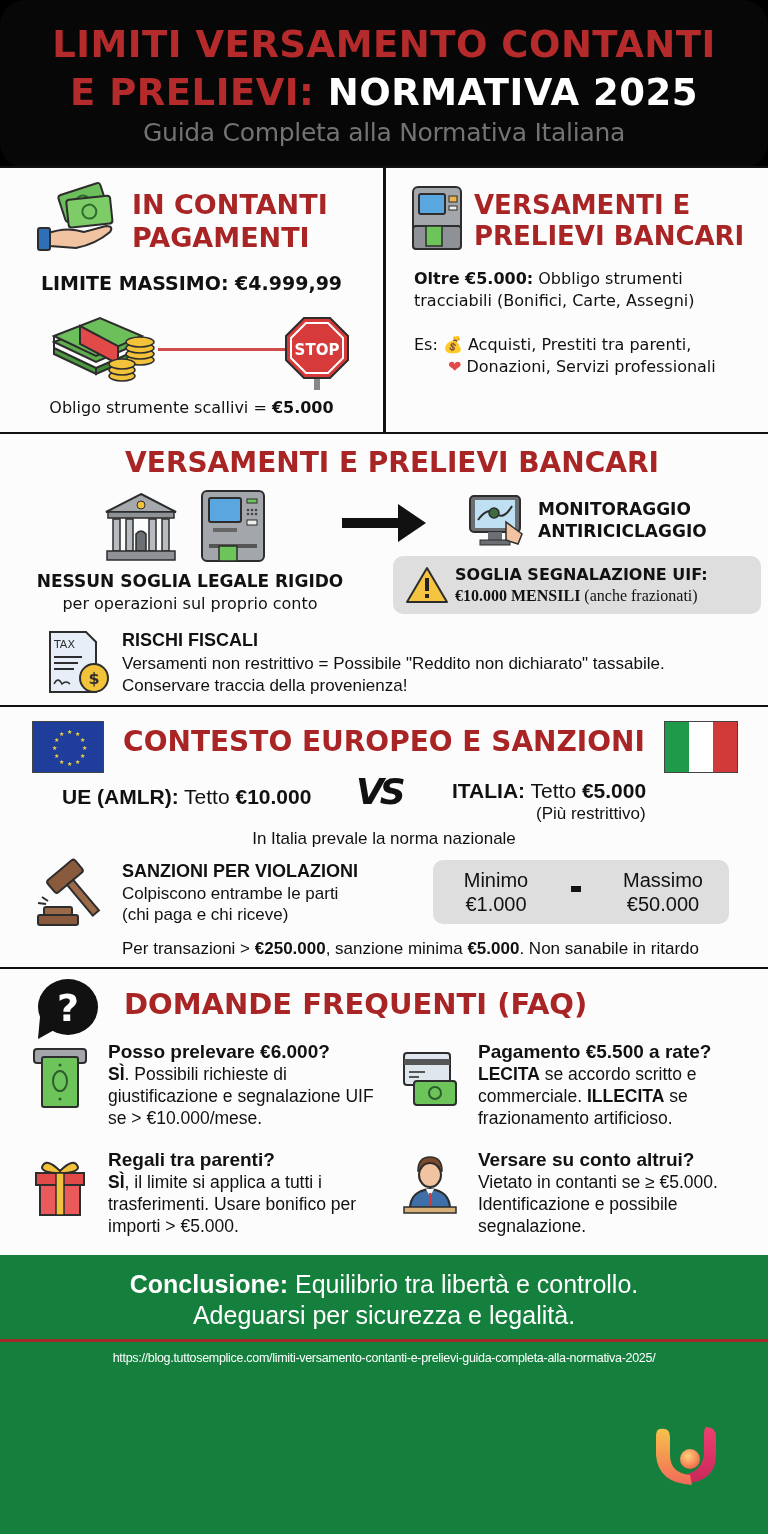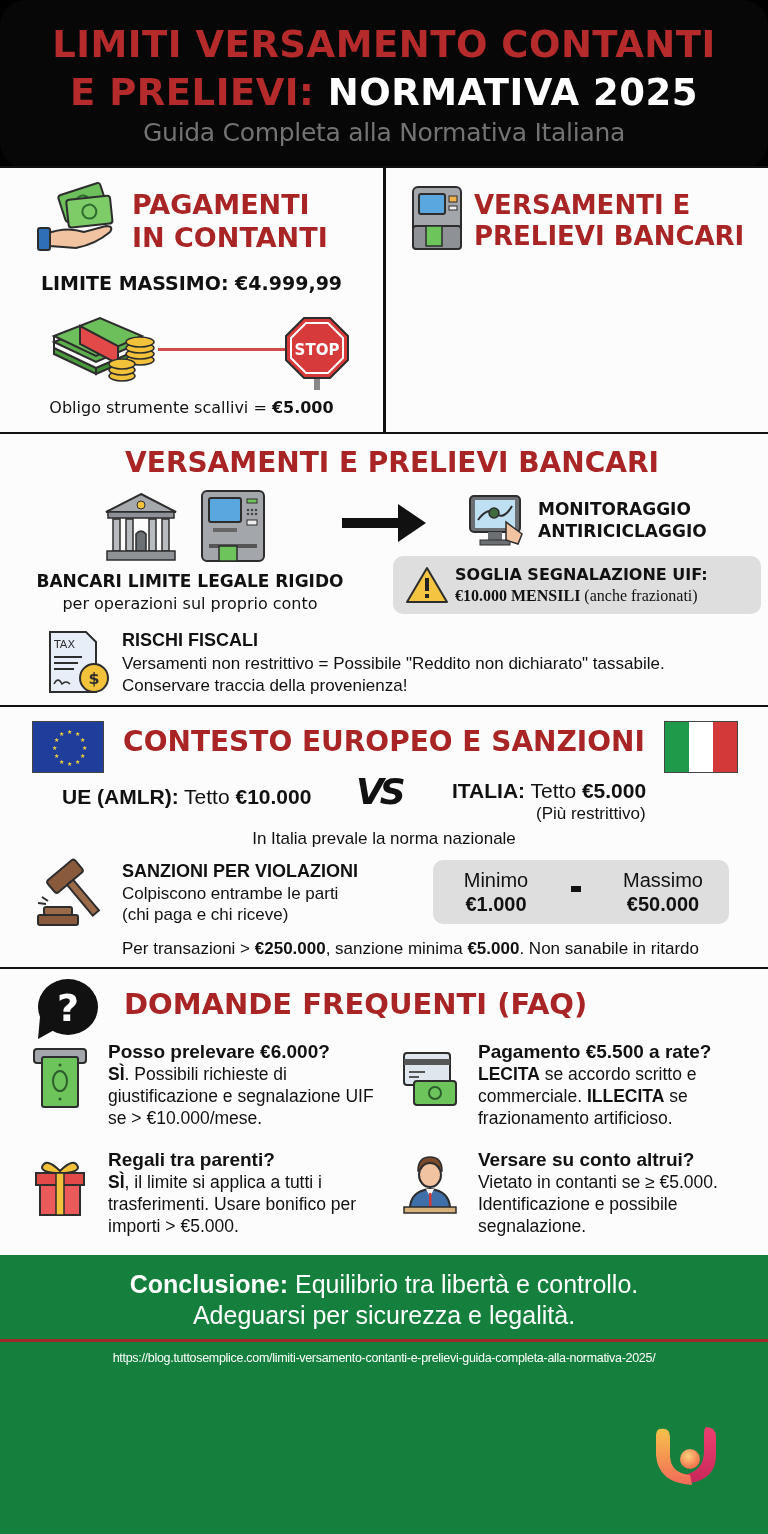--- a/index.html
+++ b/index.html
@@ -76,21 +76,21 @@
   .s3 .it { position: absolute; left: 452px; top: 72px; font-family: "Liberation Sans", sans-serif; font-size: 21px; }
   .s3 .it-sub { position: absolute; left: 536px; top: 97px; font-family: "Liberation Sans", sans-serif; font-size: 17px; }
   .s3 .prevale { position: absolute; left: 0; right: 0; top: 122px; text-align: center; font-family: "Liberation Sans", sans-serif; font-size: 17px; }
   .s3 .gavel { position: absolute; left: 34px; top: 150px; width: 76px; height: 72px; }
   .s3 .sanz-title { position: absolute; left: 122px; top: 154px; font-family: "Liberation Sans", sans-serif; font-weight: bold; font-size: 18px; }
   .s3 .sanz-l { position: absolute; left: 122px; font-family: "Liberation Sans", sans-serif; font-size: 17px; }
   .s3 .sanz-l.a { top: 177px; }
   .s3 .sanz-l.b { top: 198px; }
   .s3 .range-box { position: absolute; left: 433px; top: 153px; width: 296px; height: 64px; background: #dedede; border-radius: 10px; }
   .s3 .range-box .col { position: absolute; top: 8px; text-align: center; font-family: "Liberation Sans", sans-serif; font-size: 20px; line-height: 24px; }
-  .s3 .range-box .col b { font-weight: bold; }
+  .s3 .range-box .col b { font-weight: normal; }
   .s3 .range-box .min { left: 8px; width: 110px; }
   .s3 .range-box .max { left: 170px; width: 120px; }
   .s3 .range-box .dash { position: absolute; left: 138px; top: 26px; width: 10px; height: 6px; background: #111; }
   .s3 .note { position: absolute; left: 122px; top: 232px; font-family: "Liberation Sans", sans-serif; font-size: 17px; white-space: nowrap; }
   .s3 .note b { font-weight: bold; }
 
   
   .s4 { left: 0; top: 969px; width: 768px; height: 286px; }
   .s4 .q-bubble { position: absolute; left: 34px; top: 8px; width: 66px; height: 64px; }
   .s4 .heading { position: absolute; left: 124px; top: 18px; font-size: 29px; }
@@ -133,22 +133,22 @@
       <circle cx="50" cy="20" r="7" fill="none" stroke="#2d6b2d" stroke-width="2"></circle>
     </g>
     <g transform="rotate(-6 50 36)">
       <rect x="32" y="16" width="44" height="28" rx="3" fill="#7dcc68" stroke="#2d2d2d" stroke-width="2"></rect>
       <circle cx="54" cy="30" r="7" fill="none" stroke="#2d6b2d" stroke-width="2"></circle>
     </g>
     <path d="M10 52 Q30 44 48 50 L70 44 Q78 44 74 50 Q60 62 40 66 L14 64 Z" fill="#f2c3a0" stroke="#2d2d2d" stroke-width="2"></path>
     <rect x="2" y="46" width="12" height="22" rx="2" fill="#2f6fb8" stroke="#2d2d2d" stroke-width="2"></rect>
   </svg>
   <div class="heading red-heading">
+    <div>IN CONTANTI</div>
     <div>PAGAMENTI</div>
-    <div>IN CONTANTI</div>
   </div>
   <div class="limit">LIMITE MASSIMO: €4.999,99</div>
   <svg class="money-stack" viewBox="0 0 110 80">
     <g stroke="#2d2d2d" stroke-width="2">
       <path d="M4 40 L50 22 L92 40 L46 60 Z" fill="#5fae4e"></path>
       <path d="M4 46 L46 66 L46 72 L4 52 Z" fill="#4a9a3e"></path>
       <path d="M46 66 L92 46 L92 52 L46 72 Z" fill="#3f8a35"></path>
       <path d="M4 34 L50 16 L92 34 L46 54 Z" fill="#6cbf5a"></path>
       <path d="M4 34 L4 52 M92 34 L92 52" fill="none"></path>
       <path d="M30 24 L68 44 L68 62 L30 42 Z" fill="#e24a4a"></path>
@@ -183,20 +183,34 @@
     <rect x="7" y="8" width="26" height="20" rx="2" fill="#5aa7e0" stroke="#2d2d2d" stroke-width="2"></rect>
     <rect x="37" y="10" width="8" height="6" fill="#f0b24a" stroke="#2d2d2d" stroke-width="1"></rect>
     <rect x="37" y="20" width="8" height="4" fill="#eee" stroke="#2d2d2d" stroke-width="1"></rect>
     <rect x="1" y="40" width="48" height="23" rx="3" fill="#8e9196" stroke="#2d2d2d" stroke-width="2"></rect>
     <rect x="14" y="40" width="16" height="20" fill="#6cc45a" stroke="#2d2d2d" stroke-width="1.5"></rect>
   </svg>
   <div class="heading red-heading">
     <div>VERSAMENTI E</div>
     <div>PRELIEVI BANCARI</div>
   </div>
+  <div class="para">
+    <b>Oltre €5.000:</b><span> Obbligo strumenti tracciabili (Bonifici, Carte, Assegni)</span>
+  </div>
+  <div class="examples">
+    <div>
+      <span>Es:</span>
+      <span style="color:#d9a64a;">💰</span>
+      <span>Acquisti,    Prestiti tra parenti,</span>
+    </div>
+    <div class="row2">
+      <span style="color:#e24a4a;">❤</span>
+      <span>Donazioni,  Servizi professionali</span>
+    </div>
+  </div>
   <div class="warn-row">
     <svg width="36" height="32" viewBox="0 0 36 32">
       <polygon points="18,2 34,30 2,30" fill="#f5c542" stroke="#2d2d2d" stroke-width="2" stroke-linejoin="round"></polygon>
       <rect x="16.5" y="10" width="3" height="11" fill="#222"></rect>
       <rect x="16.5" y="24" width="3" height="3" fill="#222"></rect>
     </svg>
     <span>Violazione immediata sopra soglia</span>
   </div>
 </div>
 
@@ -225,21 +239,21 @@
         <circle cx="55" cy="20" r="1.3"></circle>
         <circle cx="47" cy="24" r="1.3"></circle>
         <circle cx="51" cy="24" r="1.3"></circle>
         <circle cx="55" cy="24" r="1.3"></circle>
       </g>
     <rect x="46" y="30" width="10" height="5" fill="#eee" stroke="#2d2d2d" stroke-width="1"></rect>
     <rect x="12" y="38" width="24" height="4" fill="#666"></rect>
     <rect x="8" y="54" width="48" height="4" fill="#555"></rect>
     <rect x="18" y="56" width="18" height="15" fill="#6cc45a" stroke="#2d2d2d" stroke-width="1.5"></rect>
   </svg>
-  <div class="nolimit">BANCARI LIMITE LEGALE RIGIDO</div>
+  <div class="nolimit">NESSUN SOGLIA LEGALE RIGIDO</div>
   <div class="nolimit-sub">per operazioni sul proprio conto</div>
   <svg class="arrow" viewBox="0 0 88 42">
     <rect x="2" y="16" width="60" height="10" fill="#111"></rect>
     <polygon points="58,2 86,21 58,40" fill="#111"></polygon>
   </svg>
   <svg class="monitor" viewBox="0 0 56 54">
     <rect x="2" y="2" width="50" height="36" rx="4" fill="#6b6f74" stroke="#2d2d2d" stroke-width="2"></rect>
     <rect x="7" y="6" width="40" height="28" fill="#bfe0f2"></rect>
     <path d="M10 26 Q20 12 28 20 Q36 26 44 12" fill="none" stroke="#2d2d2d" stroke-width="2"></path>
     <circle cx="26" cy="19" r="5" fill="#3d6b3d" stroke="#2d2d2d" stroke-width="1.5"></circle>

